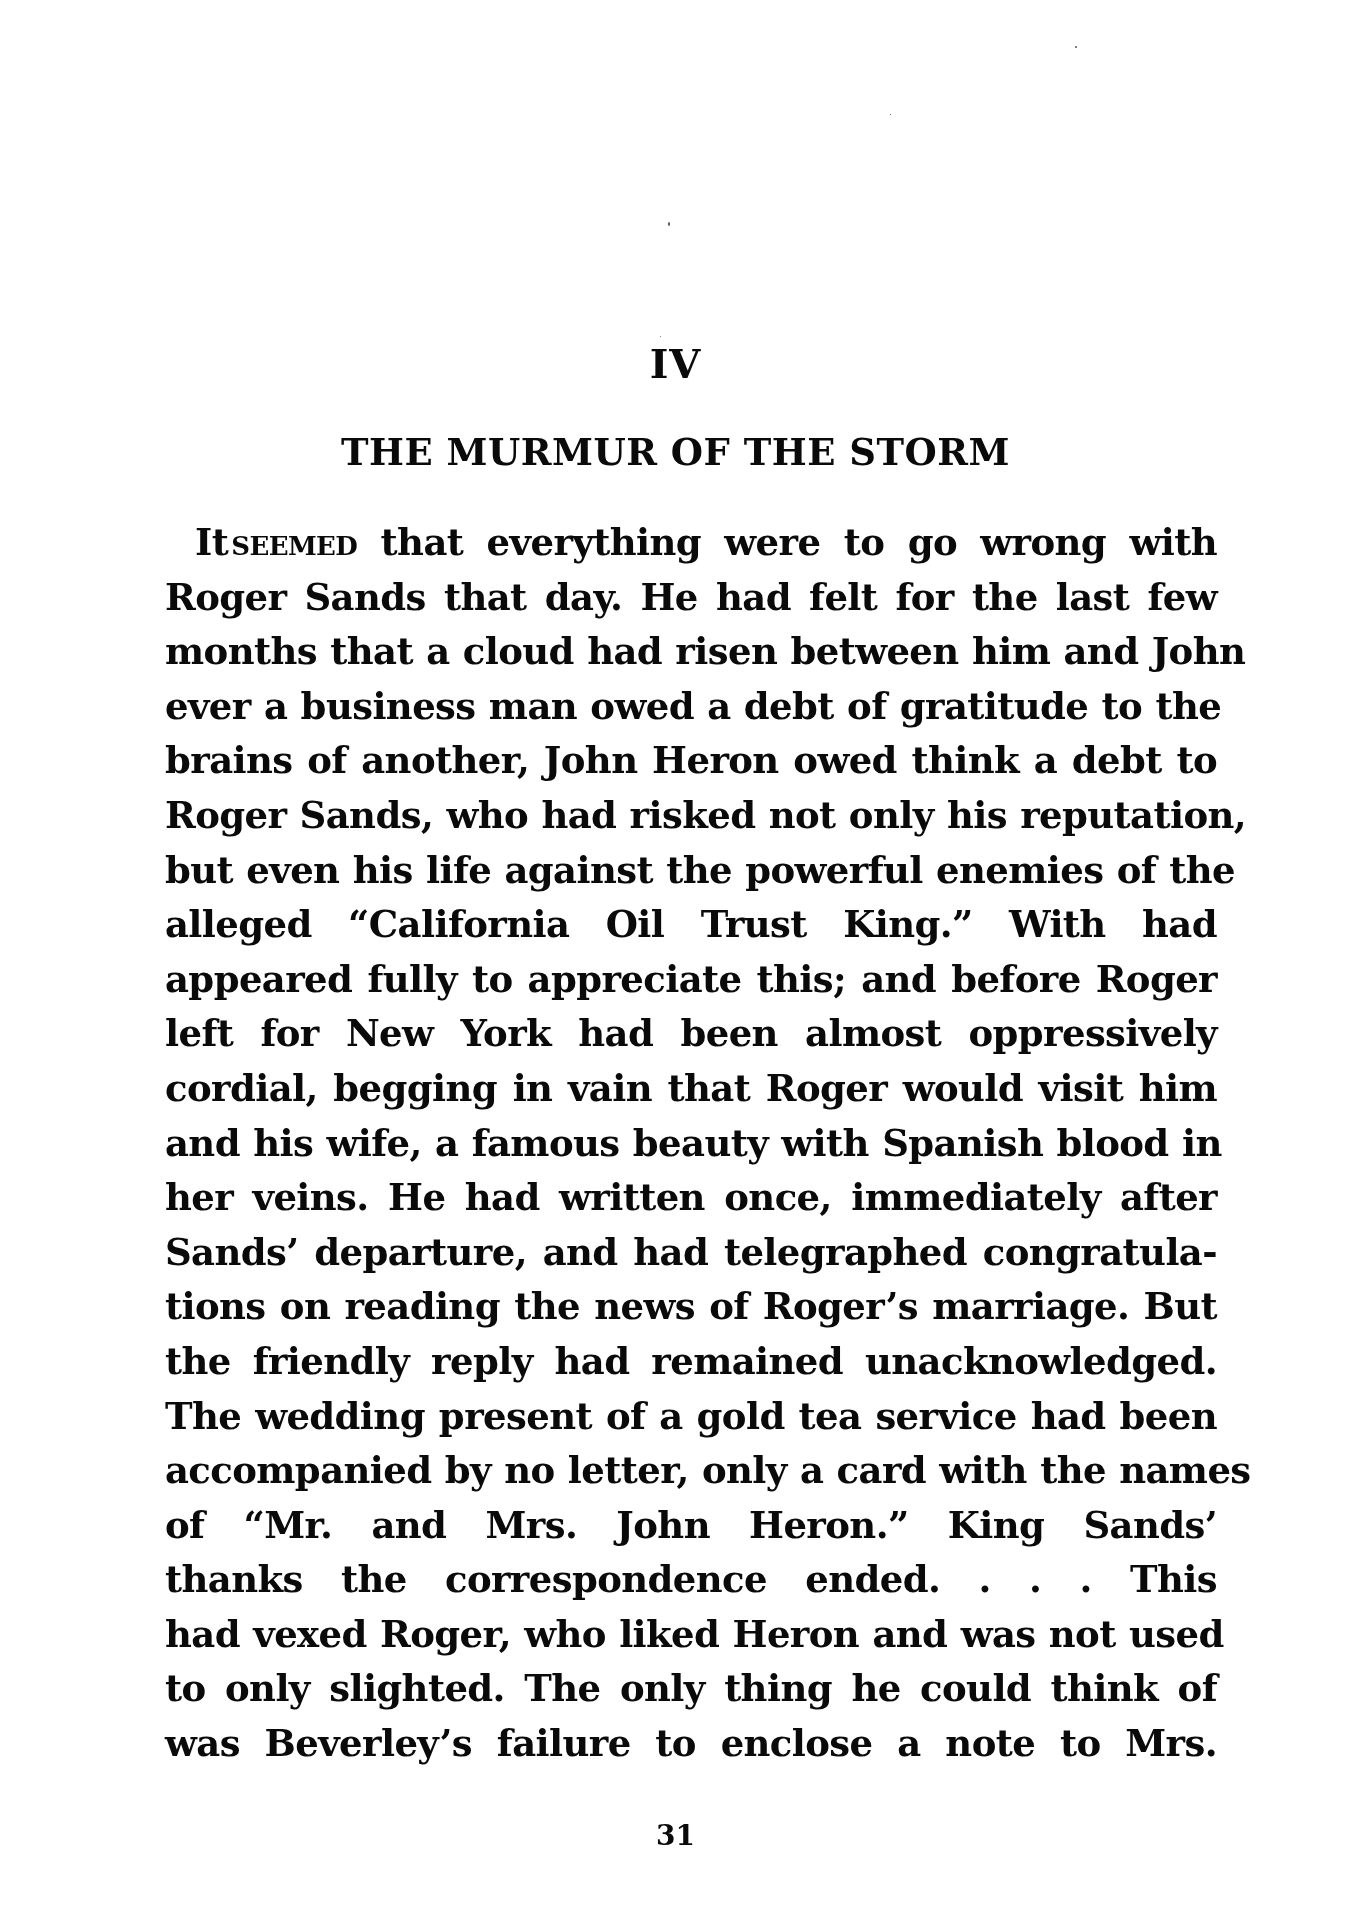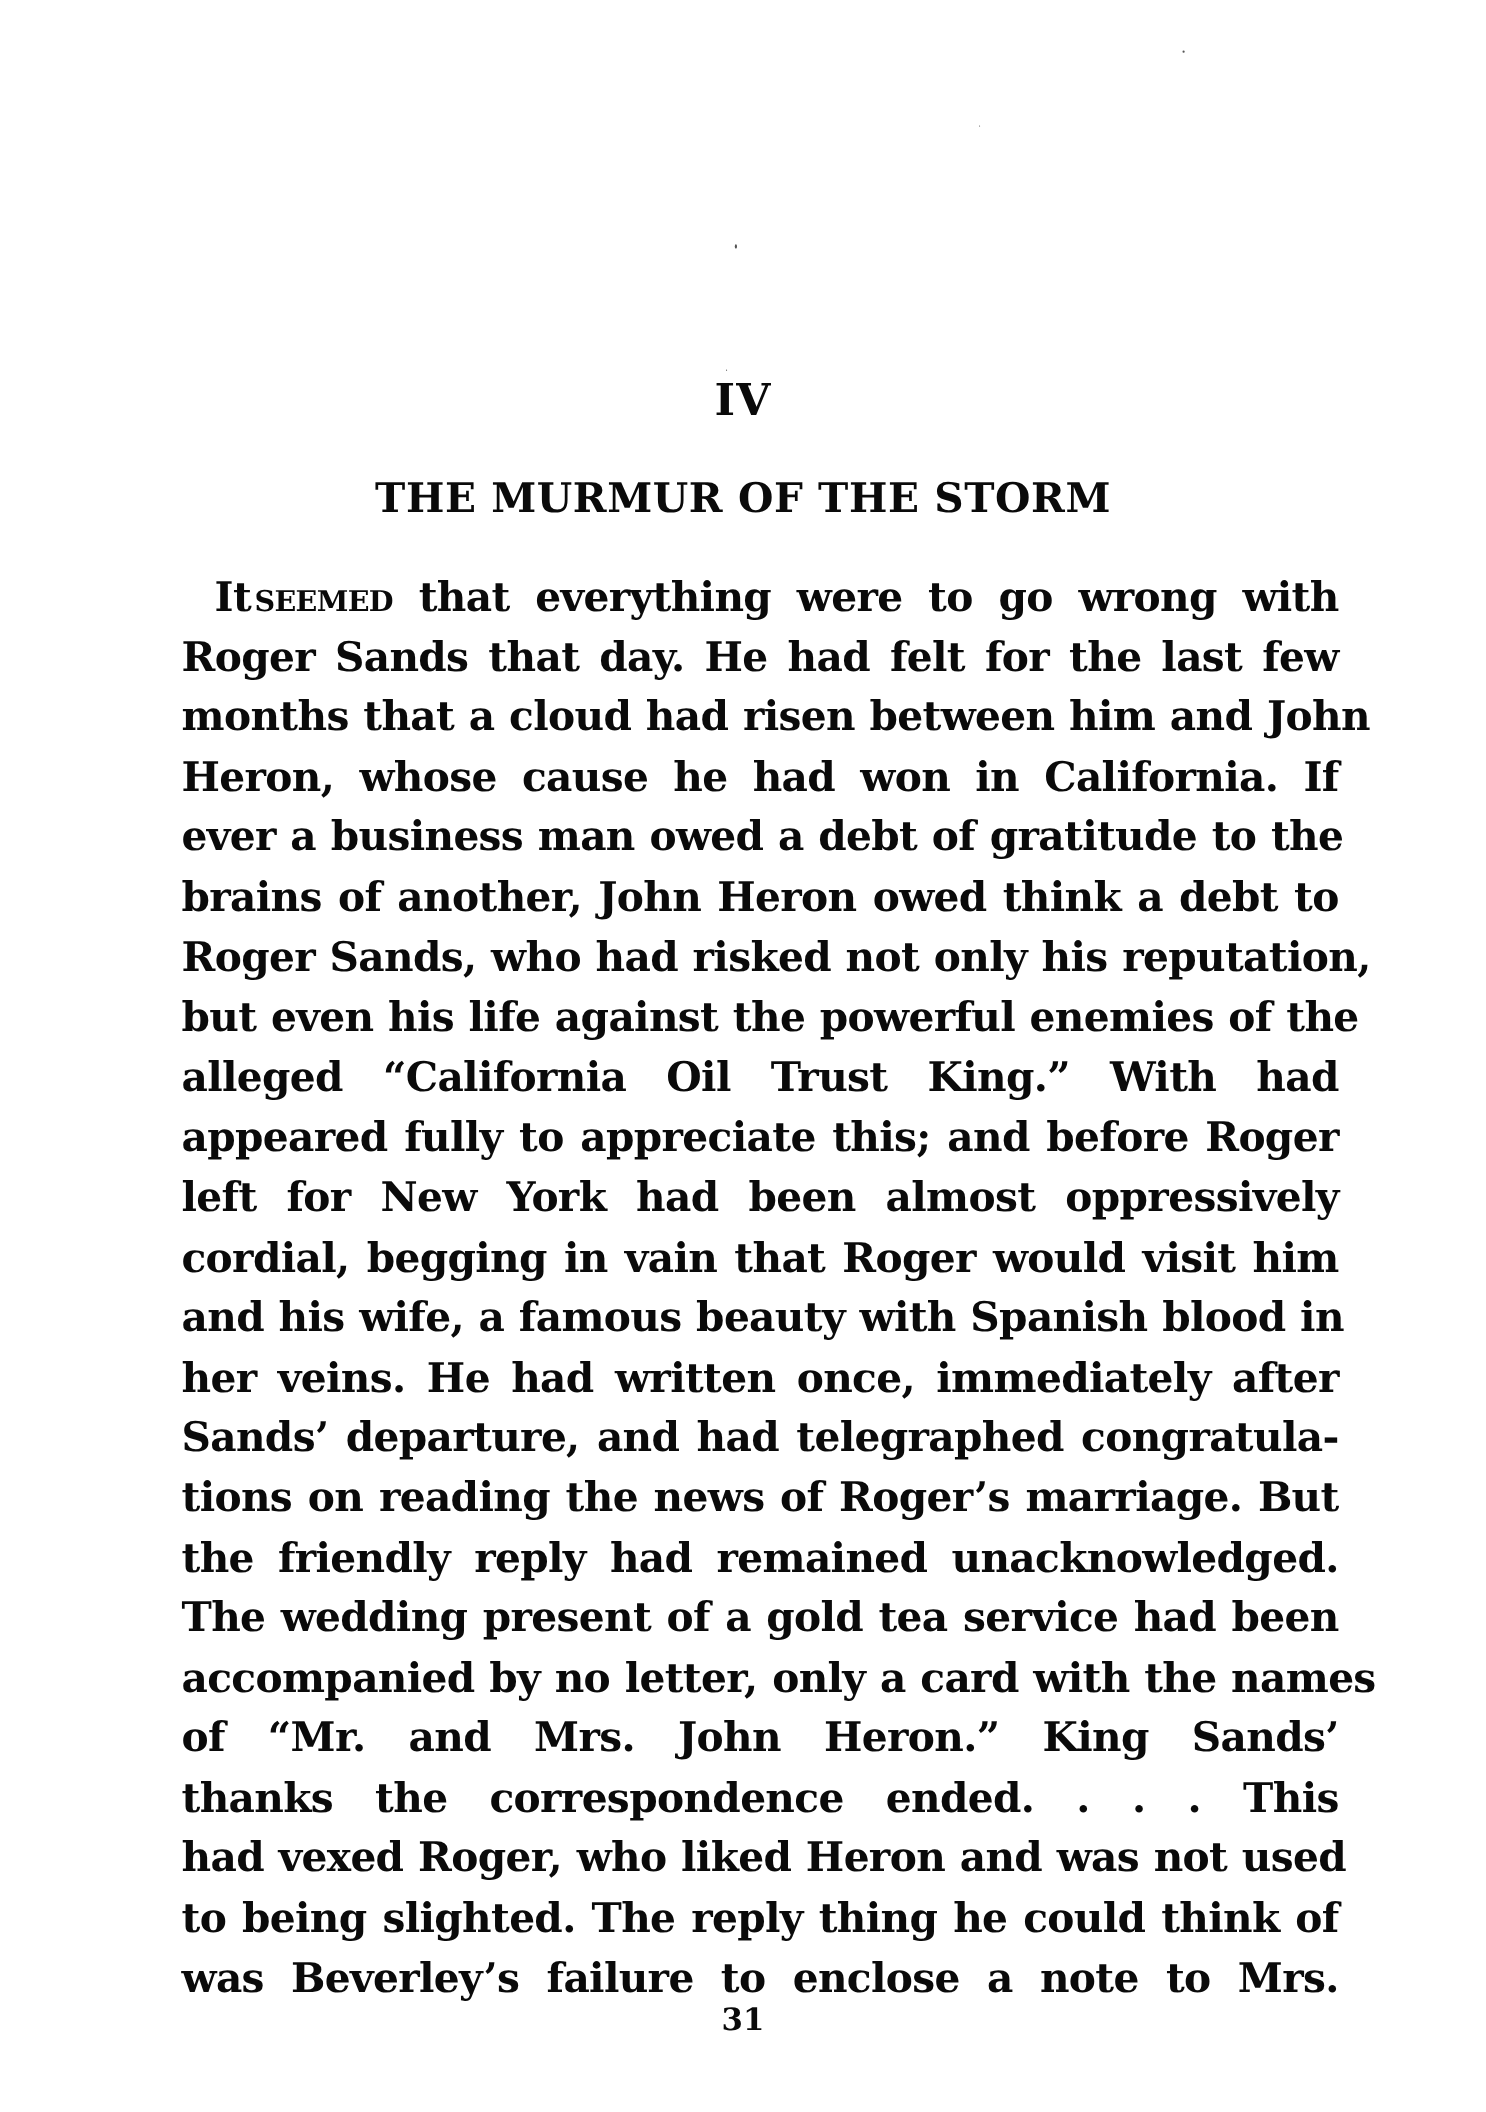--- a/index.html
+++ b/index.html
@@ -91,40 +91,39 @@
 
 <div class="page">
 
   <div class="chapter-number">IV</div>
   <div class="chapter-title">THE MURMUR OF THE STORM</div>
 
   <div class="body-text">
     <span class="line first"><span>It</span><span> </span><span class="smallcaps">seemed</span><span> that everything were to go wrong with</span></span>
     <span class="line">Roger Sands that day.  He had felt for the last few</span>
     <span class="line">months that a cloud had risen between him and John</span>
-    <span class="line">Heron, whose cause he had won in California.  If</span>
     <span class="line">ever a business man owed a debt of gratitude to the</span>
     <span class="line">brains of another, John Heron owed think a debt to</span>
     <span class="line">Roger Sands, who had risked not only his reputation,</span>
     <span class="line">but even his life against the powerful enemies of the</span>
     <span class="line">alleged “California Oil Trust King.”  With had</span>
     <span class="line">appeared fully to appreciate this; and before Roger</span>
     <span class="line">left for New York had been almost oppressively</span>
     <span class="line">cordial, begging in vain that Roger would visit him</span>
     <span class="line">and his wife, a famous beauty with Spanish blood in</span>
     <span class="line">her veins.  He had written once, immediately after</span>
     <span class="line">Sands’ departure, and had telegraphed congratula-</span>
     <span class="line">tions on reading the news of Roger’s marriage.  But</span>
     <span class="line">the friendly reply had remained unacknowledged.</span>
     <span class="line">The wedding present of a gold tea service had been</span>
     <span class="line">accompanied by no letter, only a card with the names</span>
     <span class="line">of “Mr. and Mrs. John Heron.”  King Sands’</span>
     <span class="line">thanks the correspondence ended. . . . This</span>
     <span class="line">had vexed Roger, who liked Heron and was not used</span>
-    <span class="line">to being slighted.  The reply thing he could think of</span>
+    <span class="line">to only slighted.  The only thing he could think of</span>
     <span class="line">was Beverley’s failure to enclose a note to Mrs.</span>
   </div>
 
   <div class="page-number">31</div>
 
   <span class="speck" style="left:1075px; top:46px;"></span>
   <span class="speck" style="left:890px; top:114px; width:1px; height:1px;"></span>
   <span class="speck" style="left:668px; top:222px; width:2px; height:4px;"></span>
   <span class="speck" style="left:660px; top:336px; width:1px; height:1px;"></span>
 </div>

